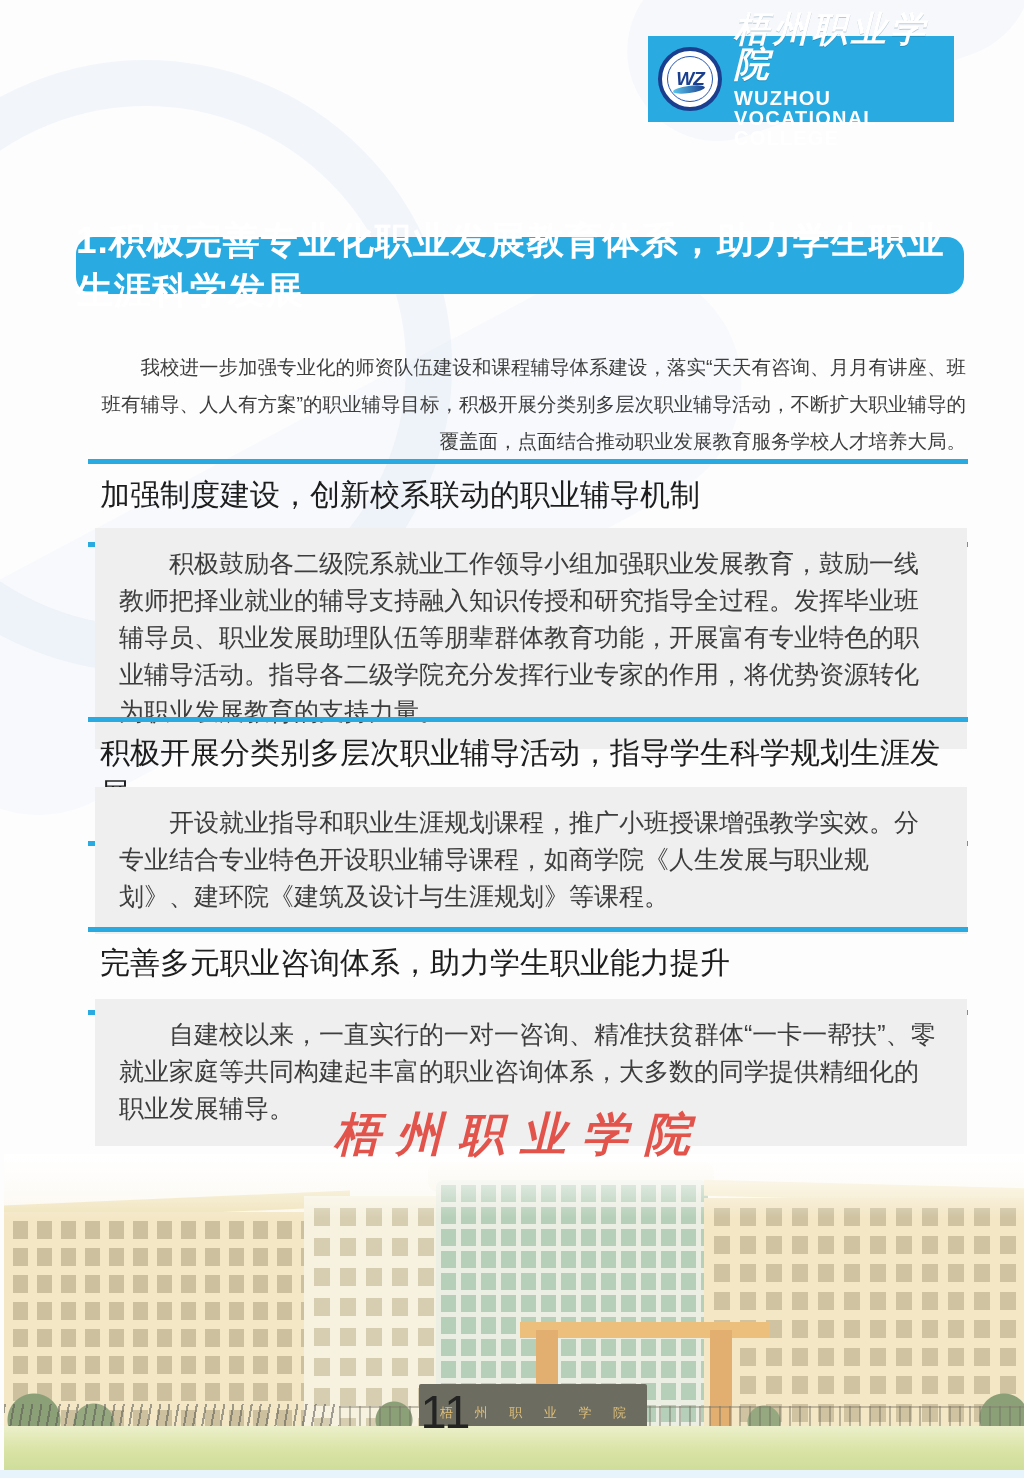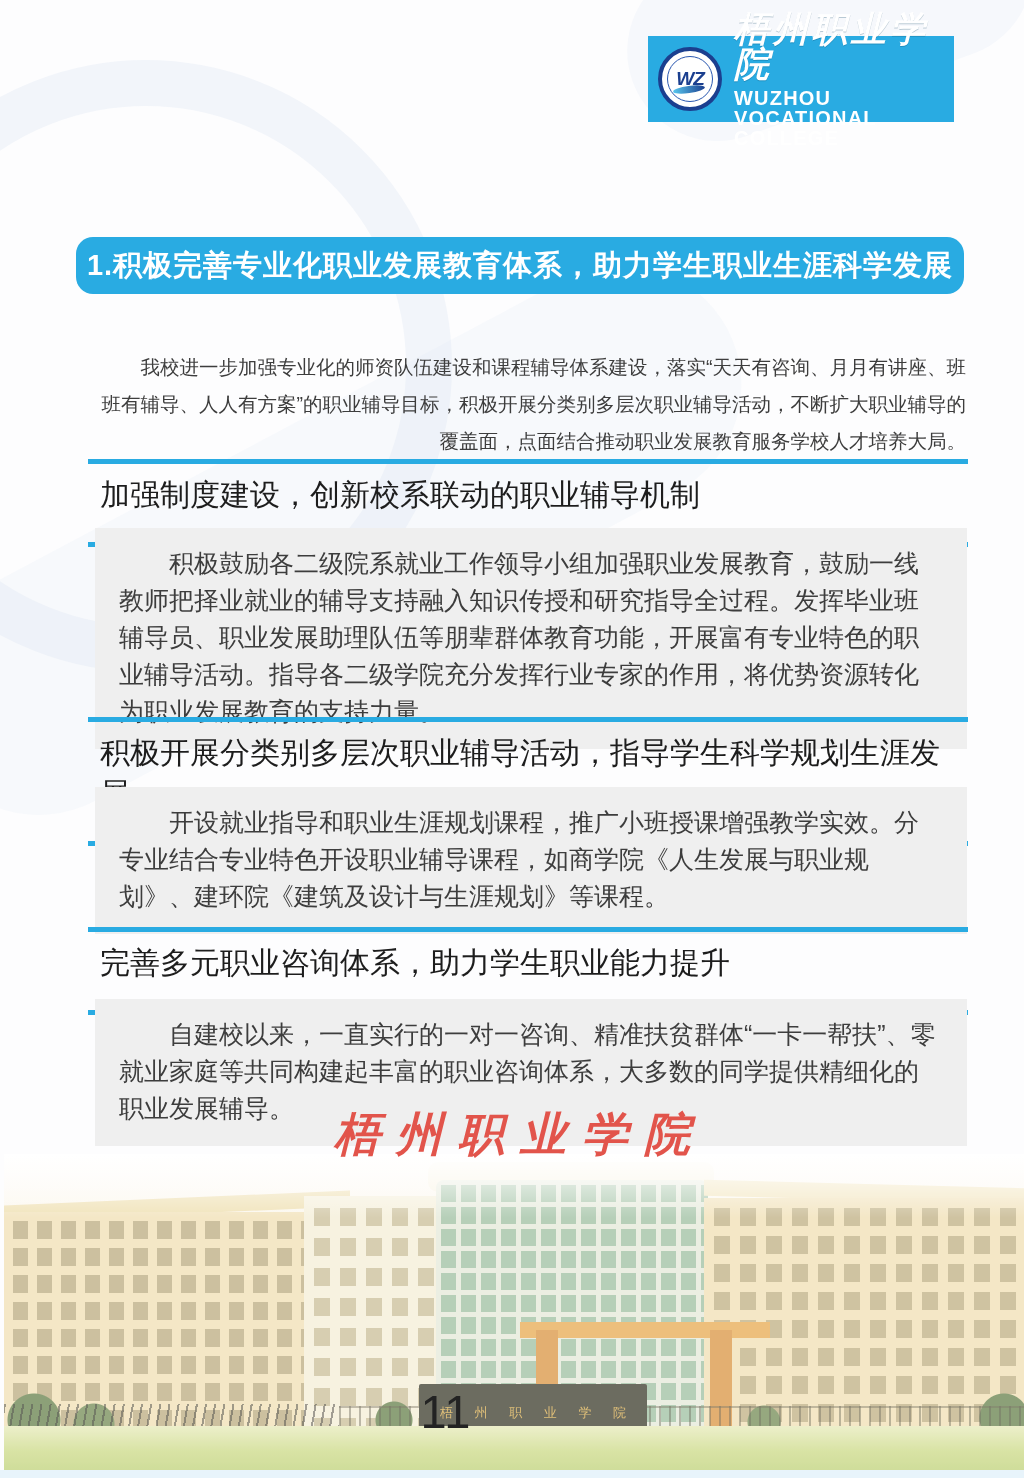--- a/index.html
+++ b/index.html
@@ -31,21 +31,21 @@
   .seal-wz{font-size:19px;font-weight:bold;font-style:italic;color:#1b3f8f;letter-spacing:-1px;}
   .seal-wave{position:absolute;left:5px;bottom:8px;width:32px;height:7px;border-radius:50%;
     background:linear-gradient(90deg,#59c7ee,#1b3f8f);transform:rotate(-8deg);}
   .brand-text{margin-left:12px;line-height:1;}
   .brand-zh{font-size:35px;font-weight:bold;font-style:italic;color:#ffffff;
     letter-spacing:4px;text-shadow:0 1px 0 rgba(0,60,90,.25);}
   .brand-en{font-size:20px;font-weight:bold;color:#ffffff;letter-spacing:1.2px;margin-top:7px;}
 
   
   .title-pill{left:76px;top:237px;width:888px;height:57px;background:#29abe2;
-    border-radius:17px;color:#ffffff;font-size:29px;font-weight:bold;
+    border-radius:17px;color:#ffffff;font-size:37px;font-weight:bold;
     display:flex;align-items:center;justify-content:center;letter-spacing:1px;z-index:2;}
 
   
   .intro{left:100px;top:329px;width:866px;font-size:19.5px;line-height:37px;
     text-indent:2em;color:#3d3d3d;z-index:2;text-align:right;}
 
   
   .sec-head{left:88px;width:880px;border-top:5px solid #29abe2;border-bottom:5px solid #29abe2;
     box-sizing:border-box;padding:11px 12px 26px;font-size:30px;color:#1d1d1d;
     background:transparent;z-index:2;}

